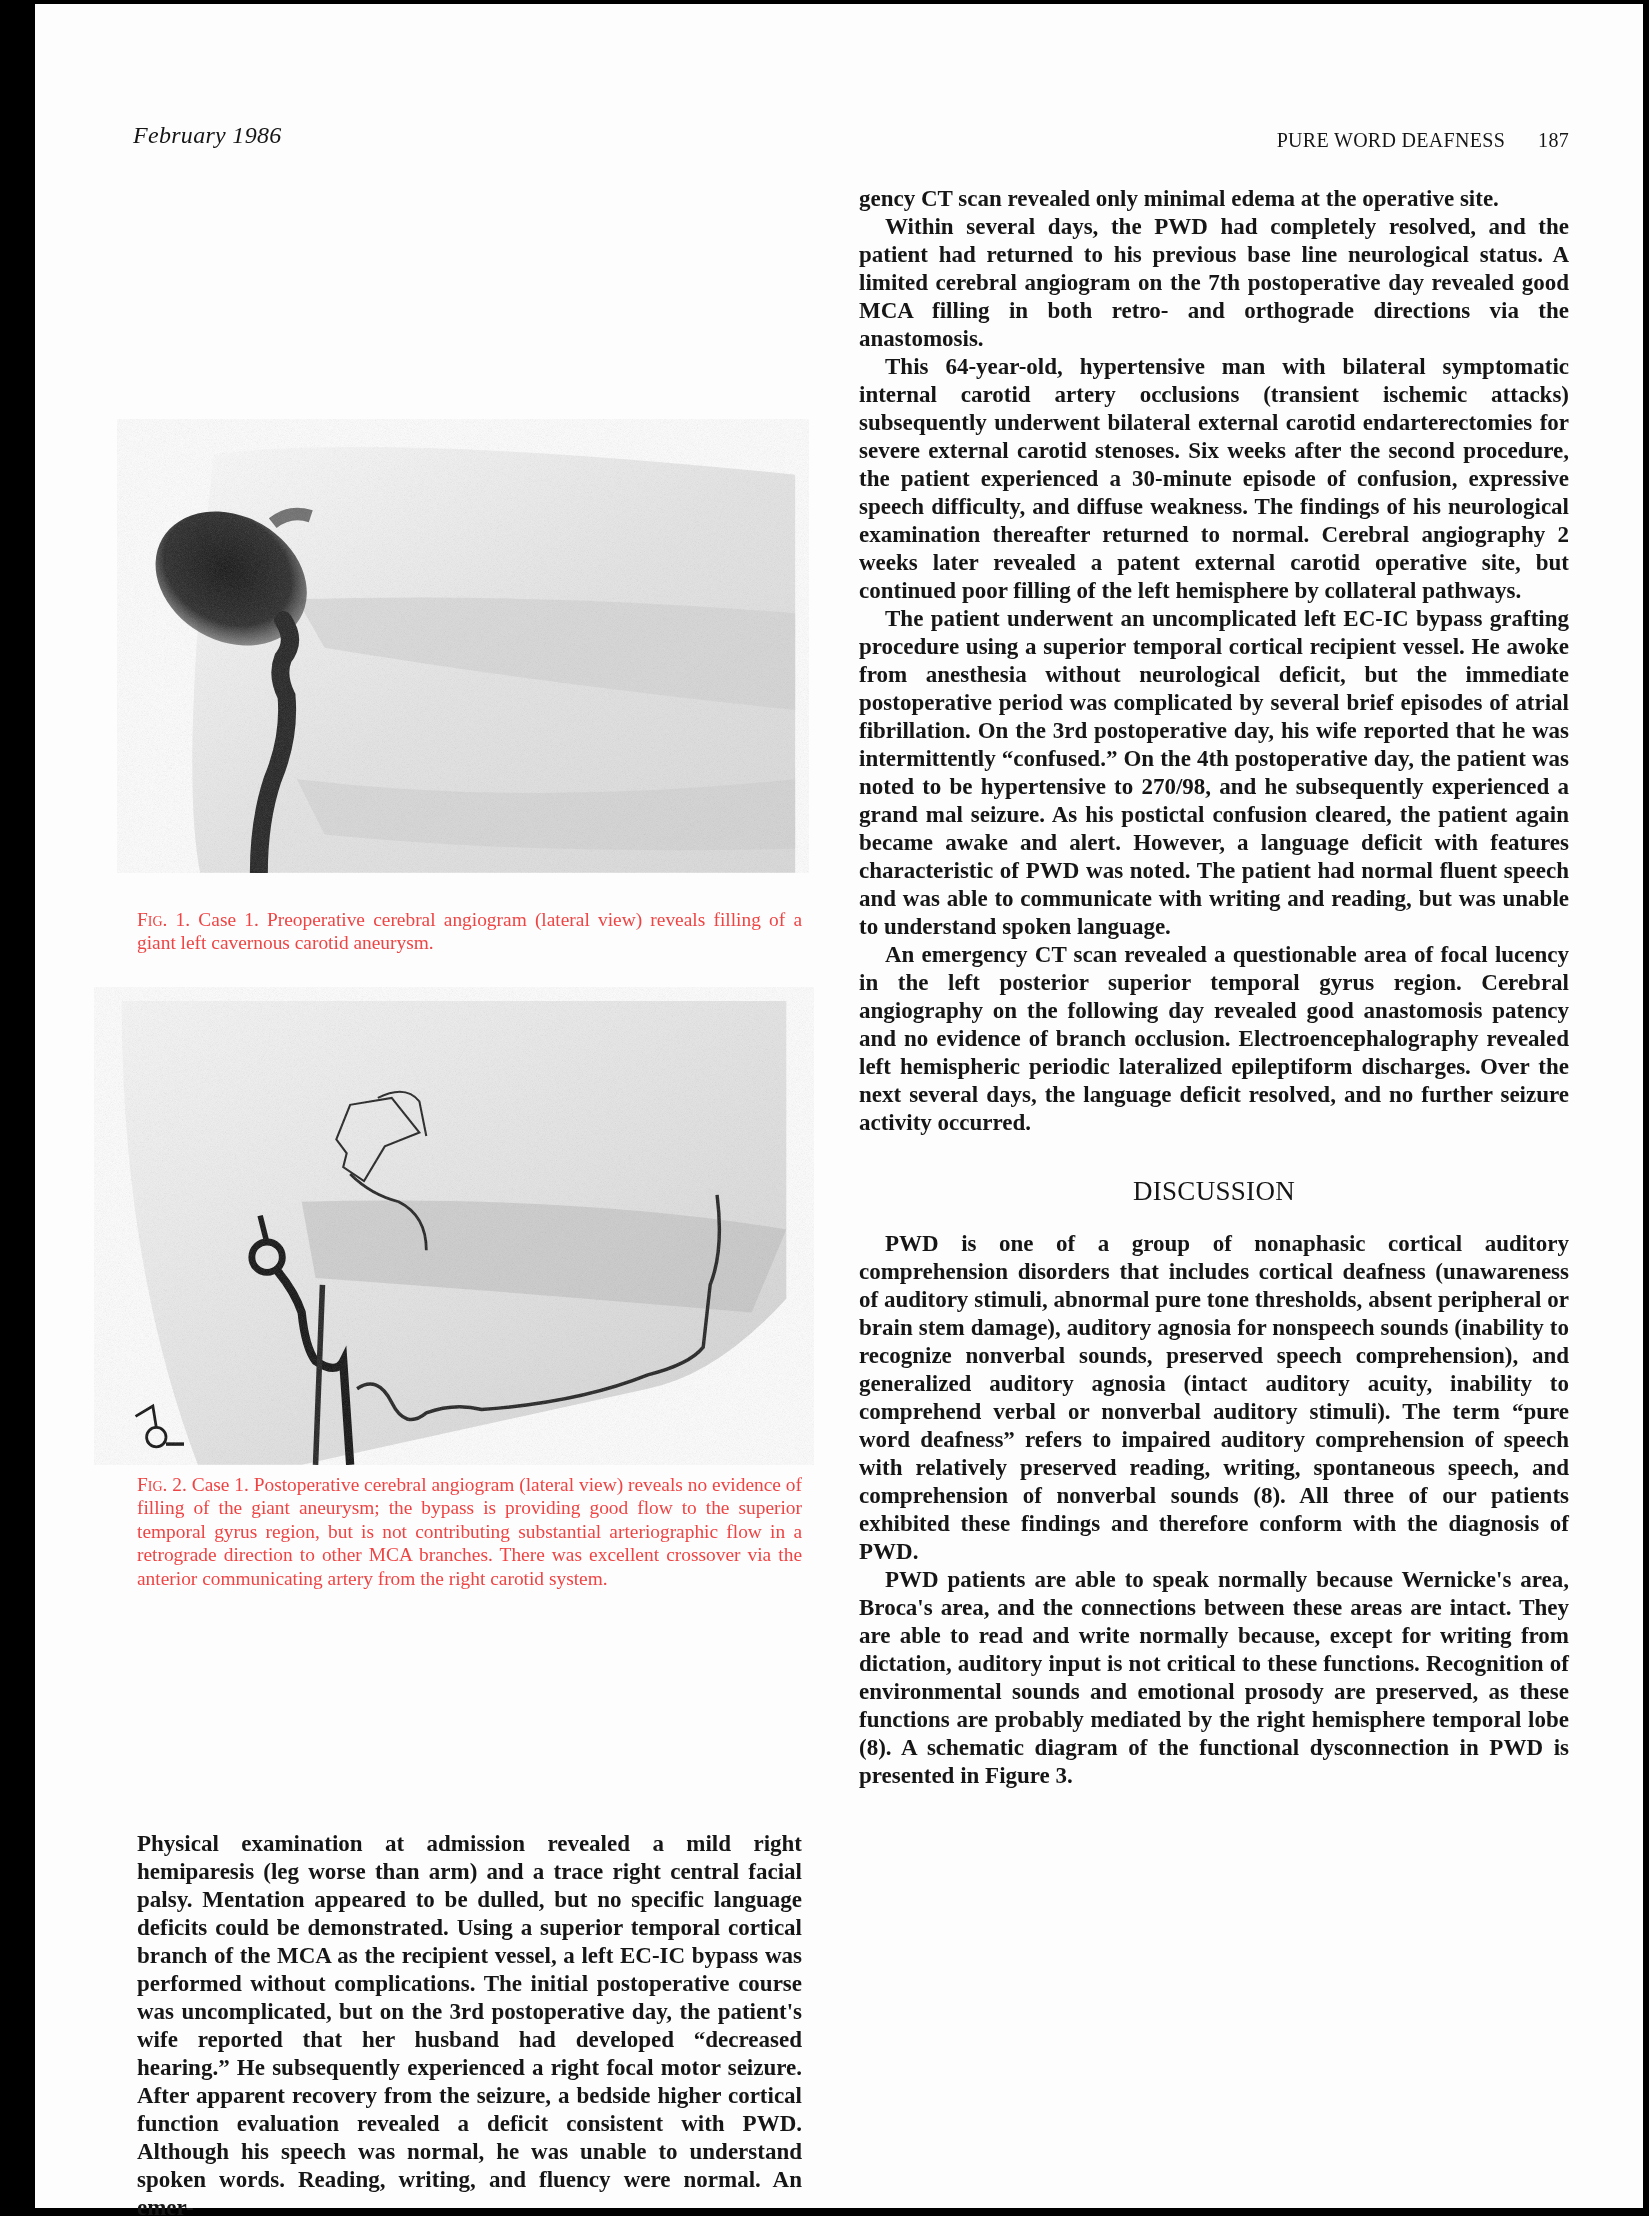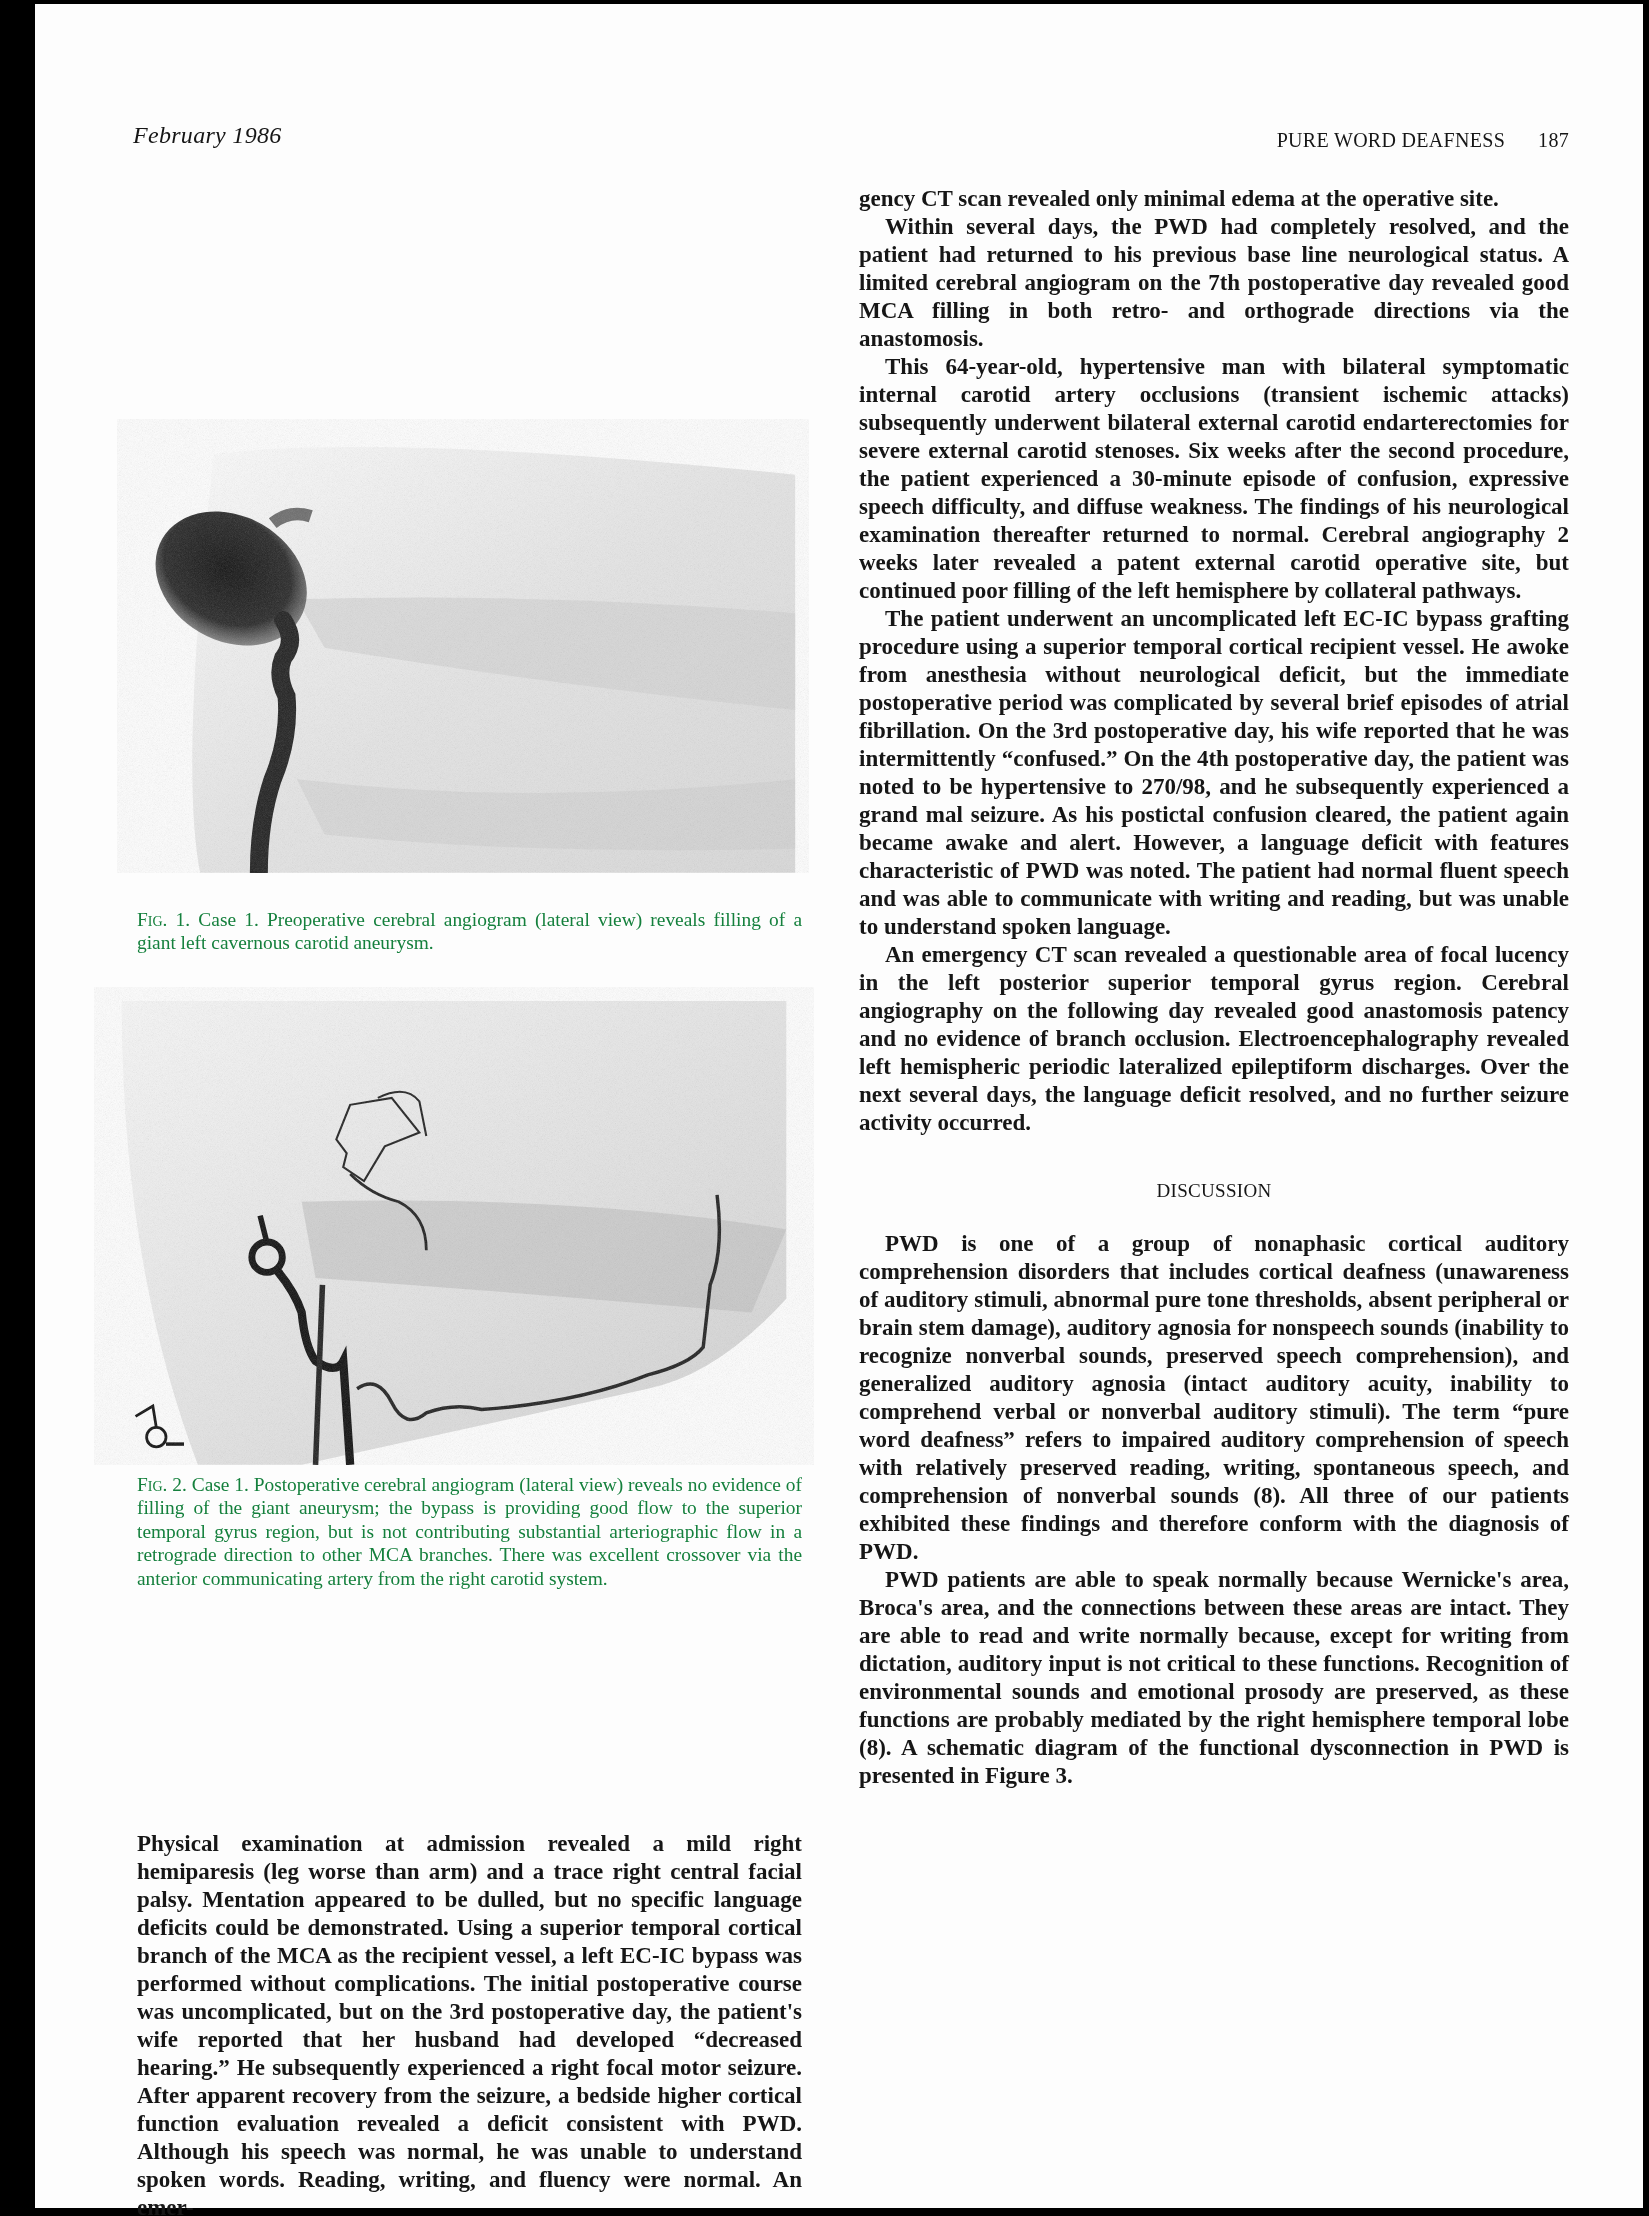--- a/index.html
+++ b/index.html
@@ -35,29 +35,29 @@
     hyphens: none;
   }
   .col-left { left: 102px; width: 665px; }
   .col-right { left: 824px; width: 710px; top: 181px; }
   .col p { margin: 0; text-indent: 0; font-weight: bold; }
   .col p.indent { text-indent: 26px; }
   .case-heading {
     font-style: italic; font-size: 25px; margin: 15.2px 0 7px 0;
   }
   .section-heading {
-    text-align: center; font-size: 19px; letter-spacing: 0.3px;
+    text-align: center; font-size: 27px; letter-spacing: 0.3px;
     margin: 40px 0 25px 0;
   }
   .fig-img {
     position: absolute; overflow: hidden;
   }
   .caption {
     position: absolute; font-size: 19.4px; line-height: 23.5px;
-    text-align: justify; color: #15803d;
+    text-align: justify; color: #ef4444;
   }
   .caption .smallcaps { font-variant: small-caps; }
   svg { display: block; }
 </style>
 </head>
 <body>
 
 <div class="page">
 
   <div class="running-head-left">February 1986</div>

